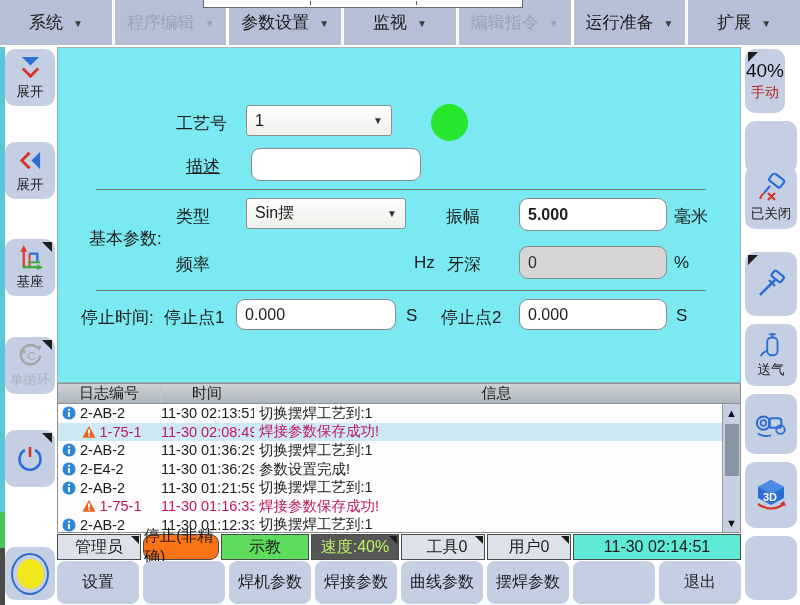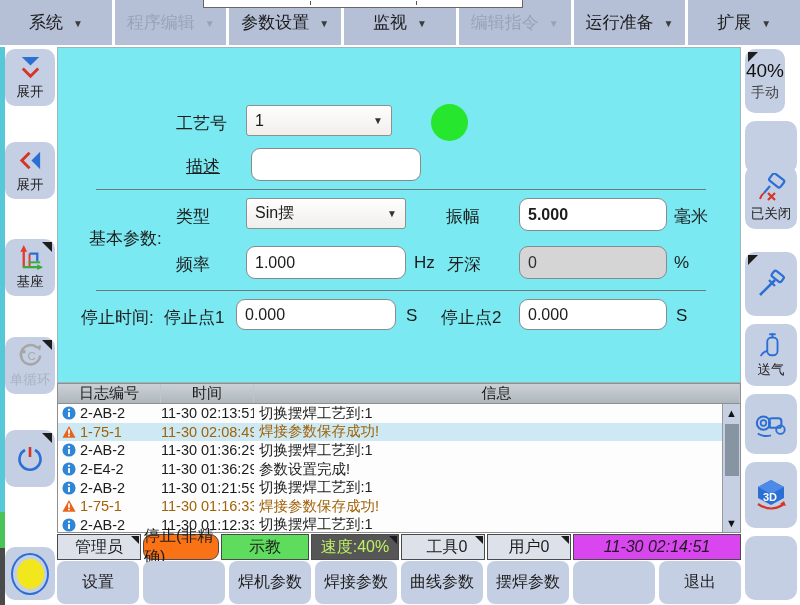--- a/index.html
+++ b/index.html
@@ -29,21 +29,21 @@
   
   .side-btn { position:absolute; background:#c5cfe3; border-radius:10px;
     display:flex; flex-direction:column; align-items:center; justify-content:center;
     gap:2px; font-size:13.5px; color:#222; cursor:default; }
   .side-btn.disabled { color:#aab3c4; }
   .corner-tr::before { content:""; position:absolute; top:3px; right:3px;
     border-top:10px solid #1d1d1d; border-left:10px solid transparent; }
   .corner-tl::before { content:""; position:absolute; top:3px; left:3px;
     border-top:10px solid #1d1d1d; border-right:10px solid transparent; }
   .speed-pct { font-size:19px; color:#111; }
-  .mode-txt { font-size:14px; color:#404040; }
+  .mode-txt { font-size:14px; color:#b91c1c; }
 
   
   .center { position:absolute; left:57px; top:45px; width:686px; height:560px; }
 
   
   .form-panel { position:absolute; left:0; top:2px; width:684px; height:336px;
     background:#7ae9f2; border:1px solid #9ab6ba; }
   .flabel { position:absolute; font-size:17px; color:#1d1d1d; white-space:nowrap; }
   .finput { position:absolute; background:#fff; border:1px solid #8a8a8a;
     border-radius:9px; font-size:16px; color:#1c1c1c; padding:0 8px;
@@ -62,42 +62,42 @@
     background:#fff; border:1px solid #8f8f8f; overflow:hidden; }
   .log-head { display:flex; height:20px; background:linear-gradient(#ccd1d6,#aeb6bd);
     border-bottom:1px solid #8f8f8f; font-size:15px; align-items:center; }
   .lh { text-align:center; border-right:1px solid #c2c6ca; height:100%;
     display:flex; align-items:center; justify-content:center; }
   .lh1 { width:103px; } .lh2 { width:93px; } .lh3 { flex:1; }
   .log-body { position:absolute; left:0; top:20px; width:665px; bottom:0; overflow:hidden; }
   .log-row { display:flex; height:18.6px; align-items:center; font-size:14.5px;
     background:#fdfdfd; }
   .log-row.selected { background:#cde9f4; }
-  .log-row.purple .lc { color:#a16207; }
+  .log-row.purple .lc { color:#be185d;justify-content:center; }
   .lc { overflow:hidden; white-space:nowrap; }
   .lc1 { width:103px; display:flex; align-items:center; gap:4px; padding-left:4px; }
   .lc2 { width:93px; } .lc3 { flex:1; padding-left:5px; }
   .log-sb { position:absolute; right:0; top:20px; width:18px; bottom:0;
     background:#c6d0e2; border-left:1px solid #9a9a9a;
     display:flex; flex-direction:column; align-items:center; }
   .sb-arrow { font-size:11px; color:#111; line-height:18px; cursor:default; }
   .sb-thumb { width:14px; height:52px; background:#8795a2; margin-top:2px; }
   .sb-spacer { flex:1; }
 
   
   .statusbar { position:absolute; left:0; top:489px; width:684px; height:26px;
     display:flex; gap:2px; font-size:16px; }
   .st-cell { position:relative; border:1px solid #4a4a4a; display:flex;
     align-items:center; justify-content:center; background:#dde1e9; cursor:default; }
   .st-corner::after { content:""; position:absolute; top:1px; right:1px;
     border-top:8px solid #1d1d1d; border-left:8px solid transparent; }
   .st-user { width:84px; } .st-run { width:76px; background:#f97316;border-radius:9px; }
   .st-mode { width:88px; background:#5edc5e; } .st-speed { width:88px; background:#565656; color:#bef264; }
   .st-tool { width:84px;padding-left:8px; } .st-frame { width:84px; }
-  .st-time { flex:1; background:#d946ef;font-style:italic; }
+  .st-time { flex:1; background:#5eead4; }
 
   
   .bottombar { position:absolute; left:0; top:516px; width:684px; height:43px;
     display:flex; gap:4px; }
   .bb-btn { flex:1; background:#c5cfe3; border-radius:8px; display:flex;
     align-items:center; justify-content:center; font-size:16px; color:#1e1e1e; cursor:default; }
 
   svg { display:block; }
 </style>
 </head>
@@ -295,21 +295,20 @@
         <span>Sin摆</span>
         <span class="sel-arrow">▼</span>
       </div>
       <span class="flabel" style="left:388px; top:157px;">振幅</span>
       <input class="finput" style="left: 461px; top: 150px; width: 148px; height: 33px; font-weight: bold;" value="5.000">
       <span class="flabel" style="left:616px; top:157px;">毫米</span>
 
       <span class="flabel" style="left:31px; top:179px;">基本参数:</span>
 
       <span class="flabel" style="left:118px; top:205px;">频率</span>
-      <input class="finput" style="left: 188px; top: 198px; width: 160px; height: 33px;" value="1.000">
       <span class="flabel" style="left:356px; top:205px;">Hz</span>
       <span class="flabel" style="left:389px; top:205px;">牙深</span>
       <input class="finput off" style="left: 461px; top: 198px; width: 148px; height: 33px;" disabled="" value="0">
       <span class="flabel" style="left:616px; top:205px;">%</span>
 
       <div class="divider" style="left:38px; top:242px; width:610px;"></div>
 
       <span class="flabel" style="left:23px; top:258px;">停止时间:</span>
       <span class="flabel" style="left:106px; top:258px;">停止点1</span>
       <input class="finput" style="left: 178px; top: 251px; width: 160px; height: 31px;" value="0.000">

